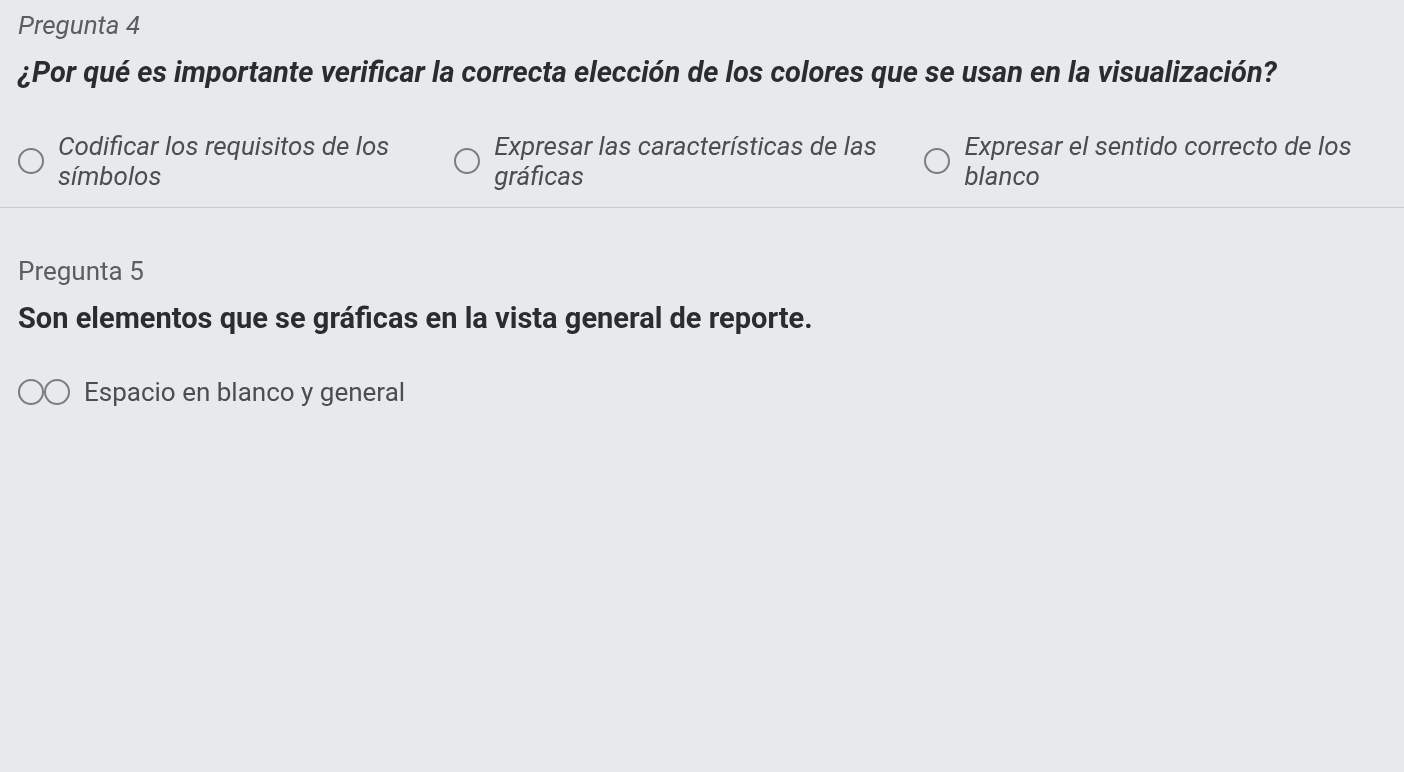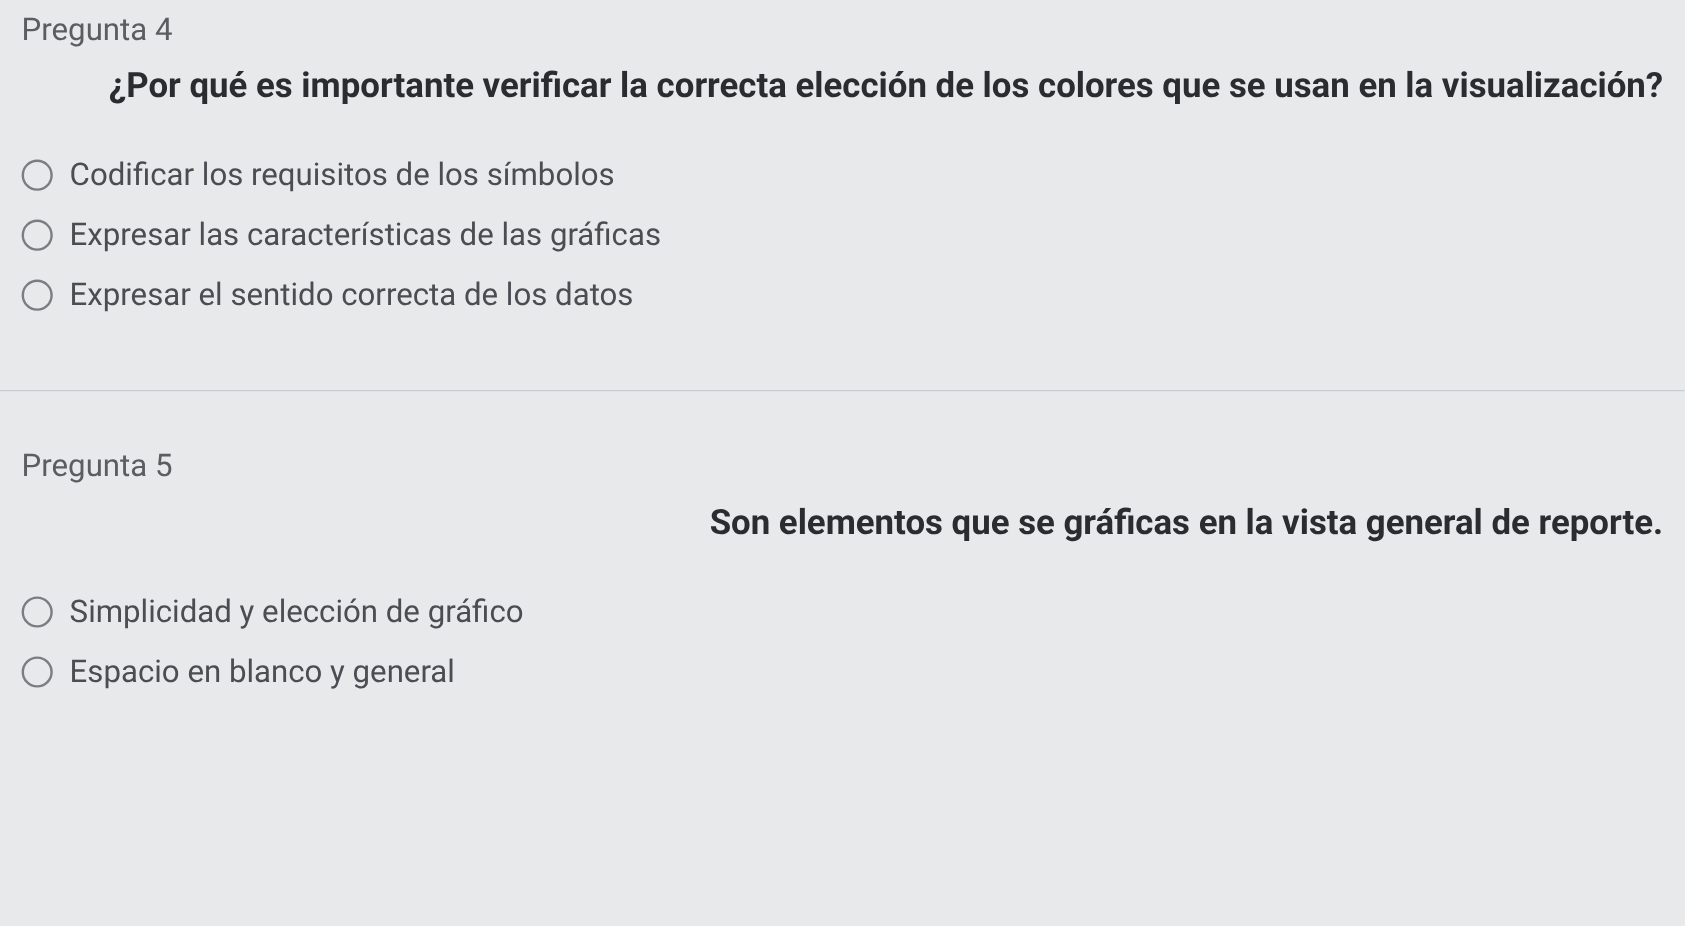--- a/index.html
+++ b/index.html
@@ -13,43 +13,42 @@
       width: 1404px;
       height: 772px;
       padding: 0;
       color: #3a3e42;
     }
     .question-block {
       padding: 10px 18px 30px 18px;
     }
     .question-block.first {
       border-bottom: 1px solid #c8cbce;
-      padding-bottom: 64px;
+      padding-bottom: 16px;
+      font-style: italic;
     }
     .question-block.second {
       padding-top: 48px;
     }
     .question-label {
       font-size: 26px;
       color: #5a5e62;
       font-weight: 400;
       margin-bottom: 10px;
     }
     .question-text {
       font-size: 29px;
       font-weight: 700;
       color: #2a2d30;
       line-height: 1.55;
       margin-bottom: 36px;
-      text-align: right;
     }
     .options {
       display: flex;
-      flex-direction: column;
-      gap: 20px;
+      flex-direction: row;
     }
     .option {
       display: flex;
       align-items: center;
       gap: 14px;
     }
     .radio {
       width: 26px;
       height: 26px;
       border: 2px solid #7a7e82;
@@ -73,31 +72,30 @@
     <div class="option">
       <div class="radio"></div>
       <div class="option-text">Codificar los requisitos de los símbolos</div>
     </div>
     <div class="option">
       <div class="radio"></div>
       <div class="option-text">Expresar las características de las gráficas</div>
     </div>
     <div class="option">
       <div class="radio"></div>
-      <div class="option-text">Expresar el sentido correcta de los datos</div>
+      <div class="option-text">Expresar el sentido correcto de los blanco</div>
     </div>
   </div>
 </div>
 
 <div class="question-block second">
   <div class="question-label">Pregunta 5</div>
   <div class="question-text">Son elementos que se gráficas en la vista general de reporte.</div>
   <div class="options">
     <div class="option">
       <div class="radio"></div>
-      <div class="option-text">Simplicidad y elección de gráfico</div>
     </div>
     <div class="option">
       <div class="radio"></div>
       <div class="option-text">Espacio en blanco y general</div>
     </div>
   </div>
 </div>
 
 </body></html>

